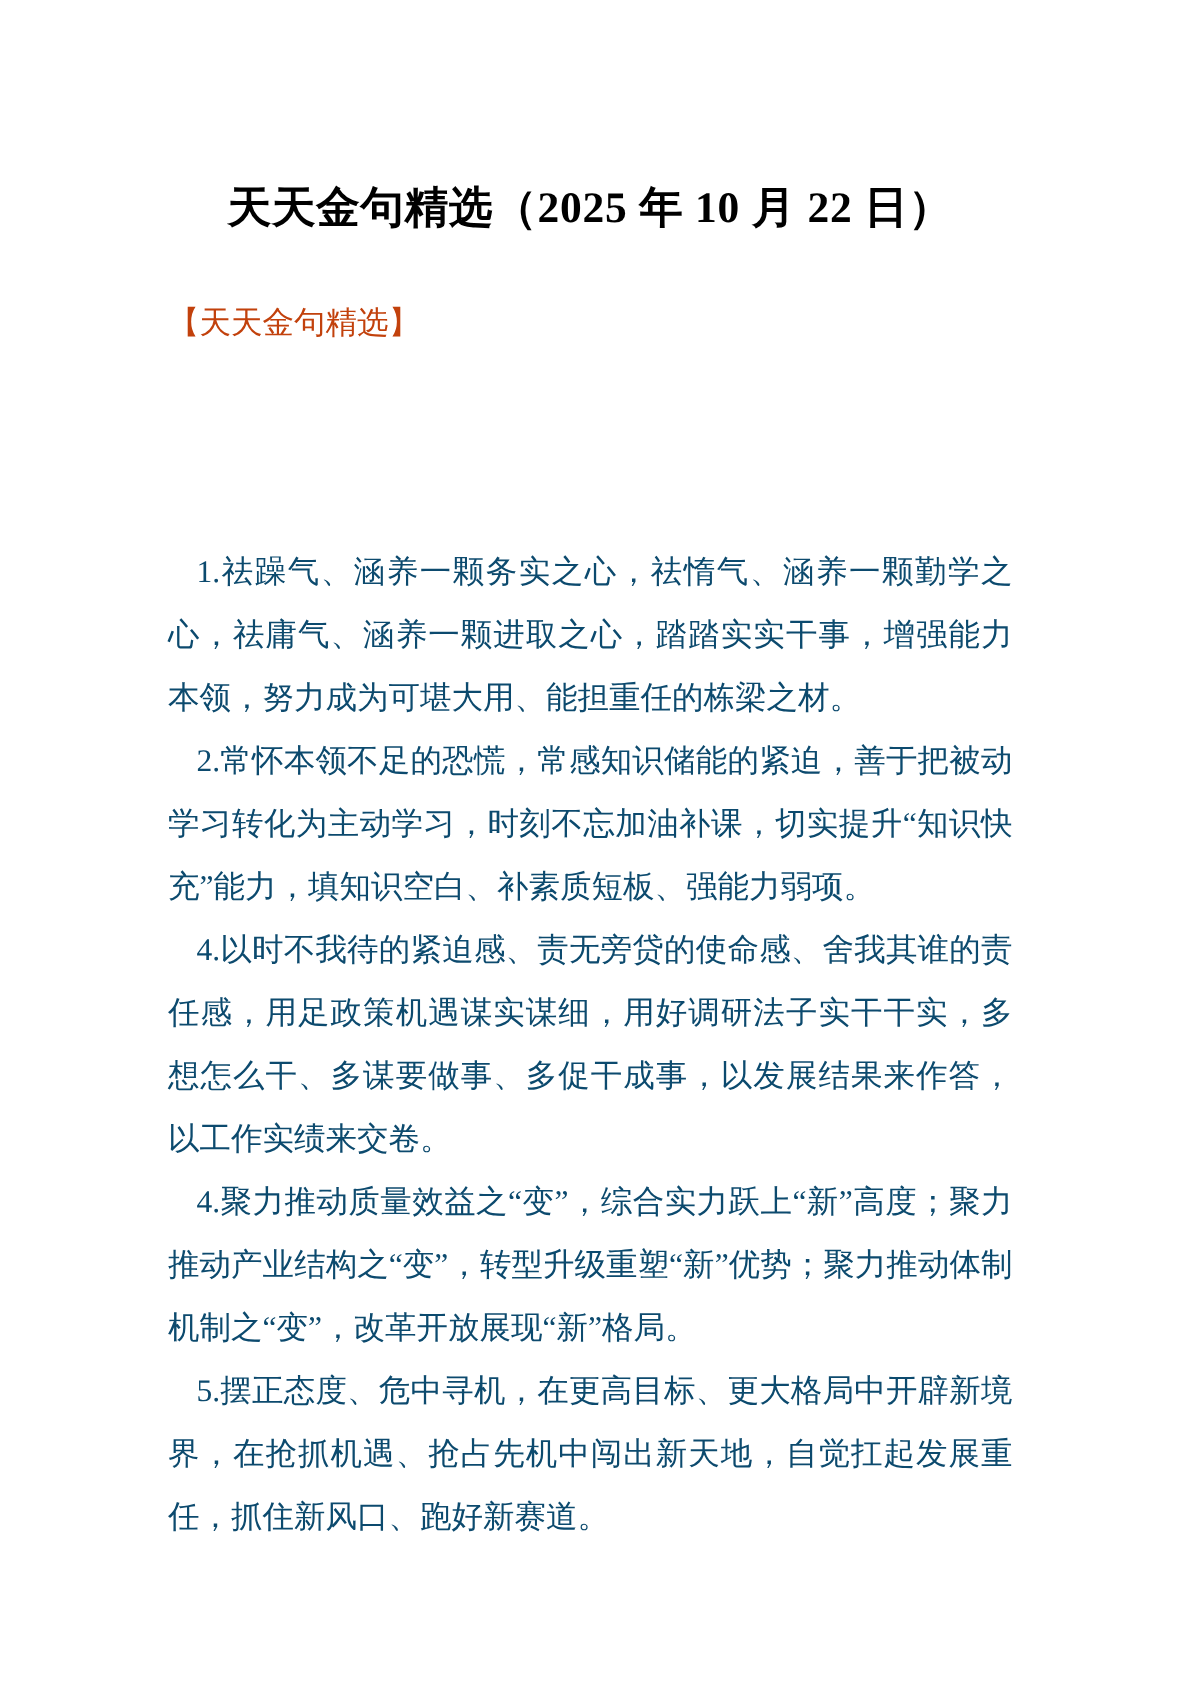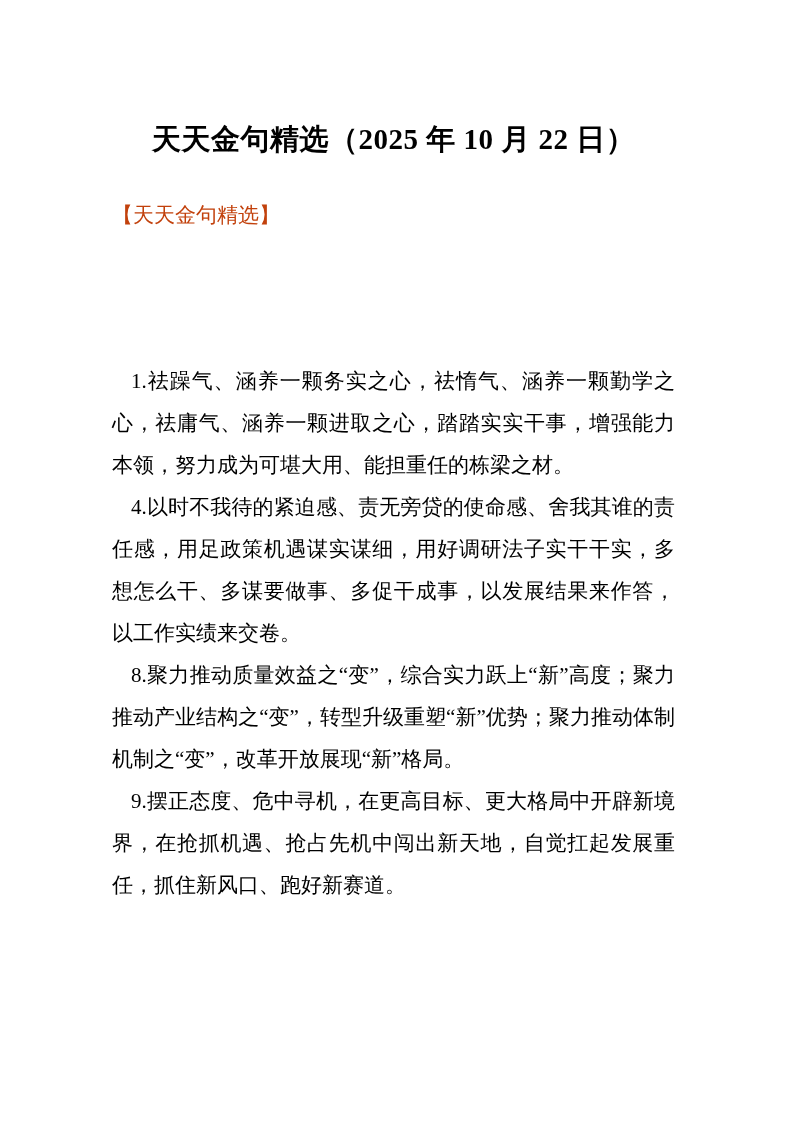--- a/index.html
+++ b/index.html
@@ -40,32 +40,33 @@
   .doc-body {
     margin-top: 130px;
   }
   .doc-body p.para {
     margin: 0;
     font-size: 21px;
     line-height: 42px;
     text-align: justify;
     text-align-last: left;
     text-indent: 19px;
-    color: #000000;
+    color: #0c4a6e;
     word-break: break-all;
     font-weight: 400;
   }
 </style>
 </head>
 <body>
 
 <div class="page">
   <h1 class="doc-title">天天金句精选（2025 年 10 月 22 日）</h1>
 
   <div class="doc-tag">【天天金句精选】</div>
 
   <div class="doc-body">
     <p class="para">1.祛躁气、涵养一颗务实之心，祛惰气、涵养一颗勤学之心，祛庸气、涵养一颗进取之心，踏踏实实干事，增强能力本领，努力成为可堪大用、能担重任的栋梁之材。</p>
+    <p class="para">2.常怀本领不足的恐慌，常感知识储能的紧迫，善于把被动学习转化为主动学习，时刻不忘加油补课，切实提升“知识快充”能力，填知识空白、补素质短板、强能力弱项。</p>
     <p class="para">4.以时不我待的紧迫感、责无旁贷的使命感、舍我其谁的责任感，用足政策机遇谋实谋细，用好调研法子实干干实，多想怎么干、多谋要做事、多促干成事，以发展结果来作答，以工作实绩来交卷。</p>
-    <p class="para">8.聚力推动质量效益之“变”，综合实力跃上“新”高度；聚力推动产业结构之“变”，转型升级重塑“新”优势；聚力推动体制机制之“变”，改革开放展现“新”格局。</p>
-    <p class="para">9.摆正态度、危中寻机，在更高目标、更大格局中开辟新境界，在抢抓机遇、抢占先机中闯出新天地，自觉扛起发展重任，抓住新风口、跑好新赛道。</p>
+    <p class="para">4.聚力推动质量效益之“变”，综合实力跃上“新”高度；聚力推动产业结构之“变”，转型升级重塑“新”优势；聚力推动体制机制之“变”，改革开放展现“新”格局。</p>
+    <p class="para">5.摆正态度、危中寻机，在更高目标、更大格局中开辟新境界，在抢抓机遇、抢占先机中闯出新天地，自觉扛起发展重任，抓住新风口、跑好新赛道。</p>
   </div>
 </div>
 
 </body></html>

